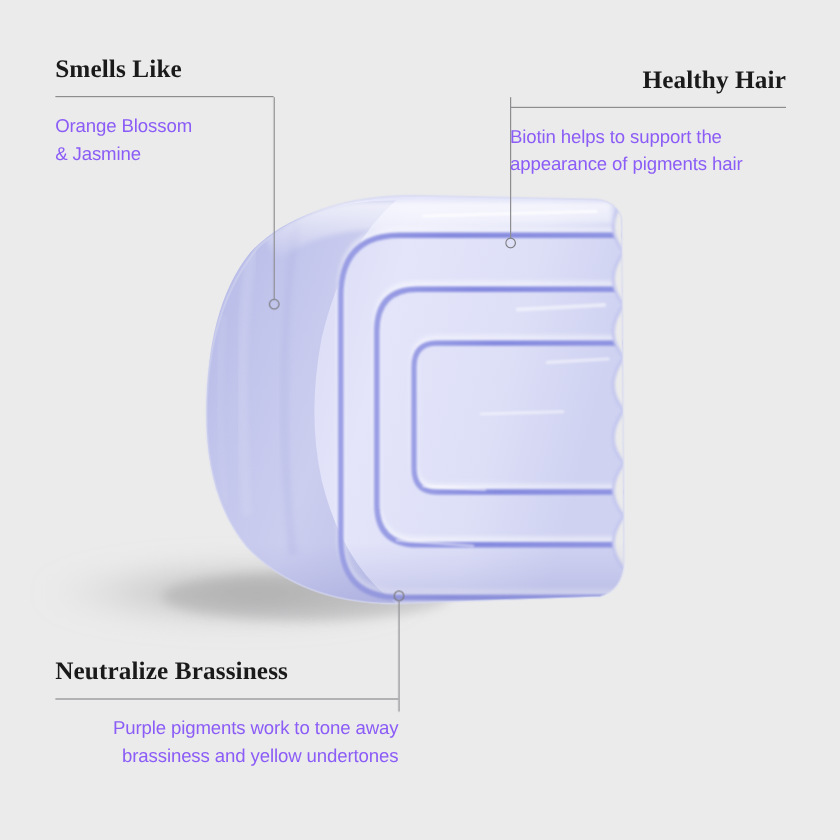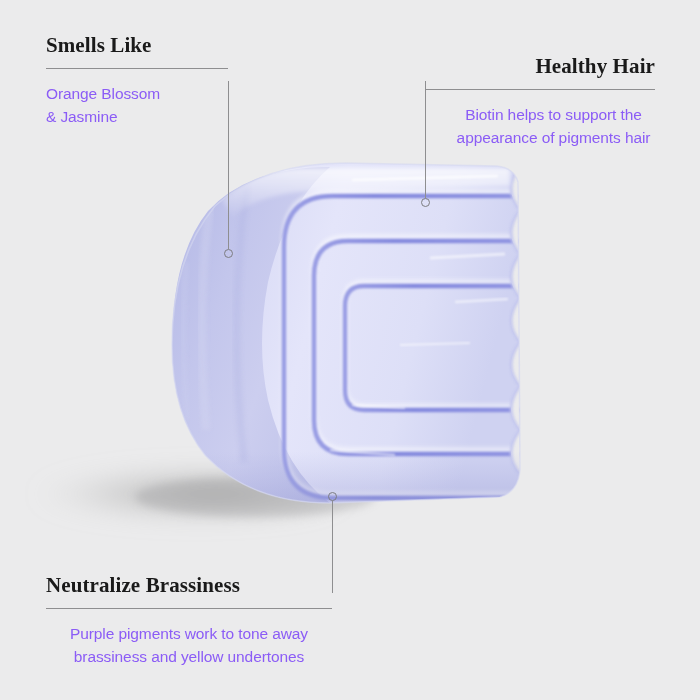--- a/index.html
+++ b/index.html
@@ -66,36 +66,36 @@
     position: absolute;
     width: 9px;
     height: 9px;
     border: 1px solid #7c7c80;
     border-radius: 50%;
     background: transparent;
     box-sizing: border-box;
   }
 
   
-  #callout-smells { left: 46px; top: 33px; width: 182px; }
+  #callout-smells { left: 46px; top: 45px; width: 182px; }
   #callout-smells .callout-title { text-align: left; }
   #callout-smells .rule { margin-top: 11px; width: 182px; }
   #callout-smells .callout-body { margin-top: 13px; text-align: left; }
 
   
   #callout-hair { left: 425px; top: 54px; width: 230px; }
   #callout-hair .callout-title { text-align: right; }
   #callout-hair .rule { margin-top: 11px; width: 230px; }
-  #callout-hair .callout-body { margin-top: 13px; text-align: center; margin-left: 27px; }
-
-  
-  #callout-brass { left: 46px; top: 573px; width: 286px; }
+  #callout-hair .callout-body { margin-top: 13px; text-align: left; }
+
+  
+  #callout-brass { left: 46px; top: 547px; width: 286px; }
   #callout-brass .callout-title { text-align: left; }
   #callout-brass .rule { margin-top: 11px; width: 286px; }
-  #callout-brass .callout-body { margin-top: 13px; text-align: center; }
+  #callout-brass .callout-body { margin-top: 13px; text-align: right; }
 </style>
 </head>
 <body>
 
 <div id="stage">
 
   <svg id="product-art" viewBox="0 0 700 700" width="700" height="700" xmlns="http://www.w3.org/2000/svg">
     <defs>
 
       <radialGradient id="shadowGrad" cx="62%" cy="50%" r="55%">

